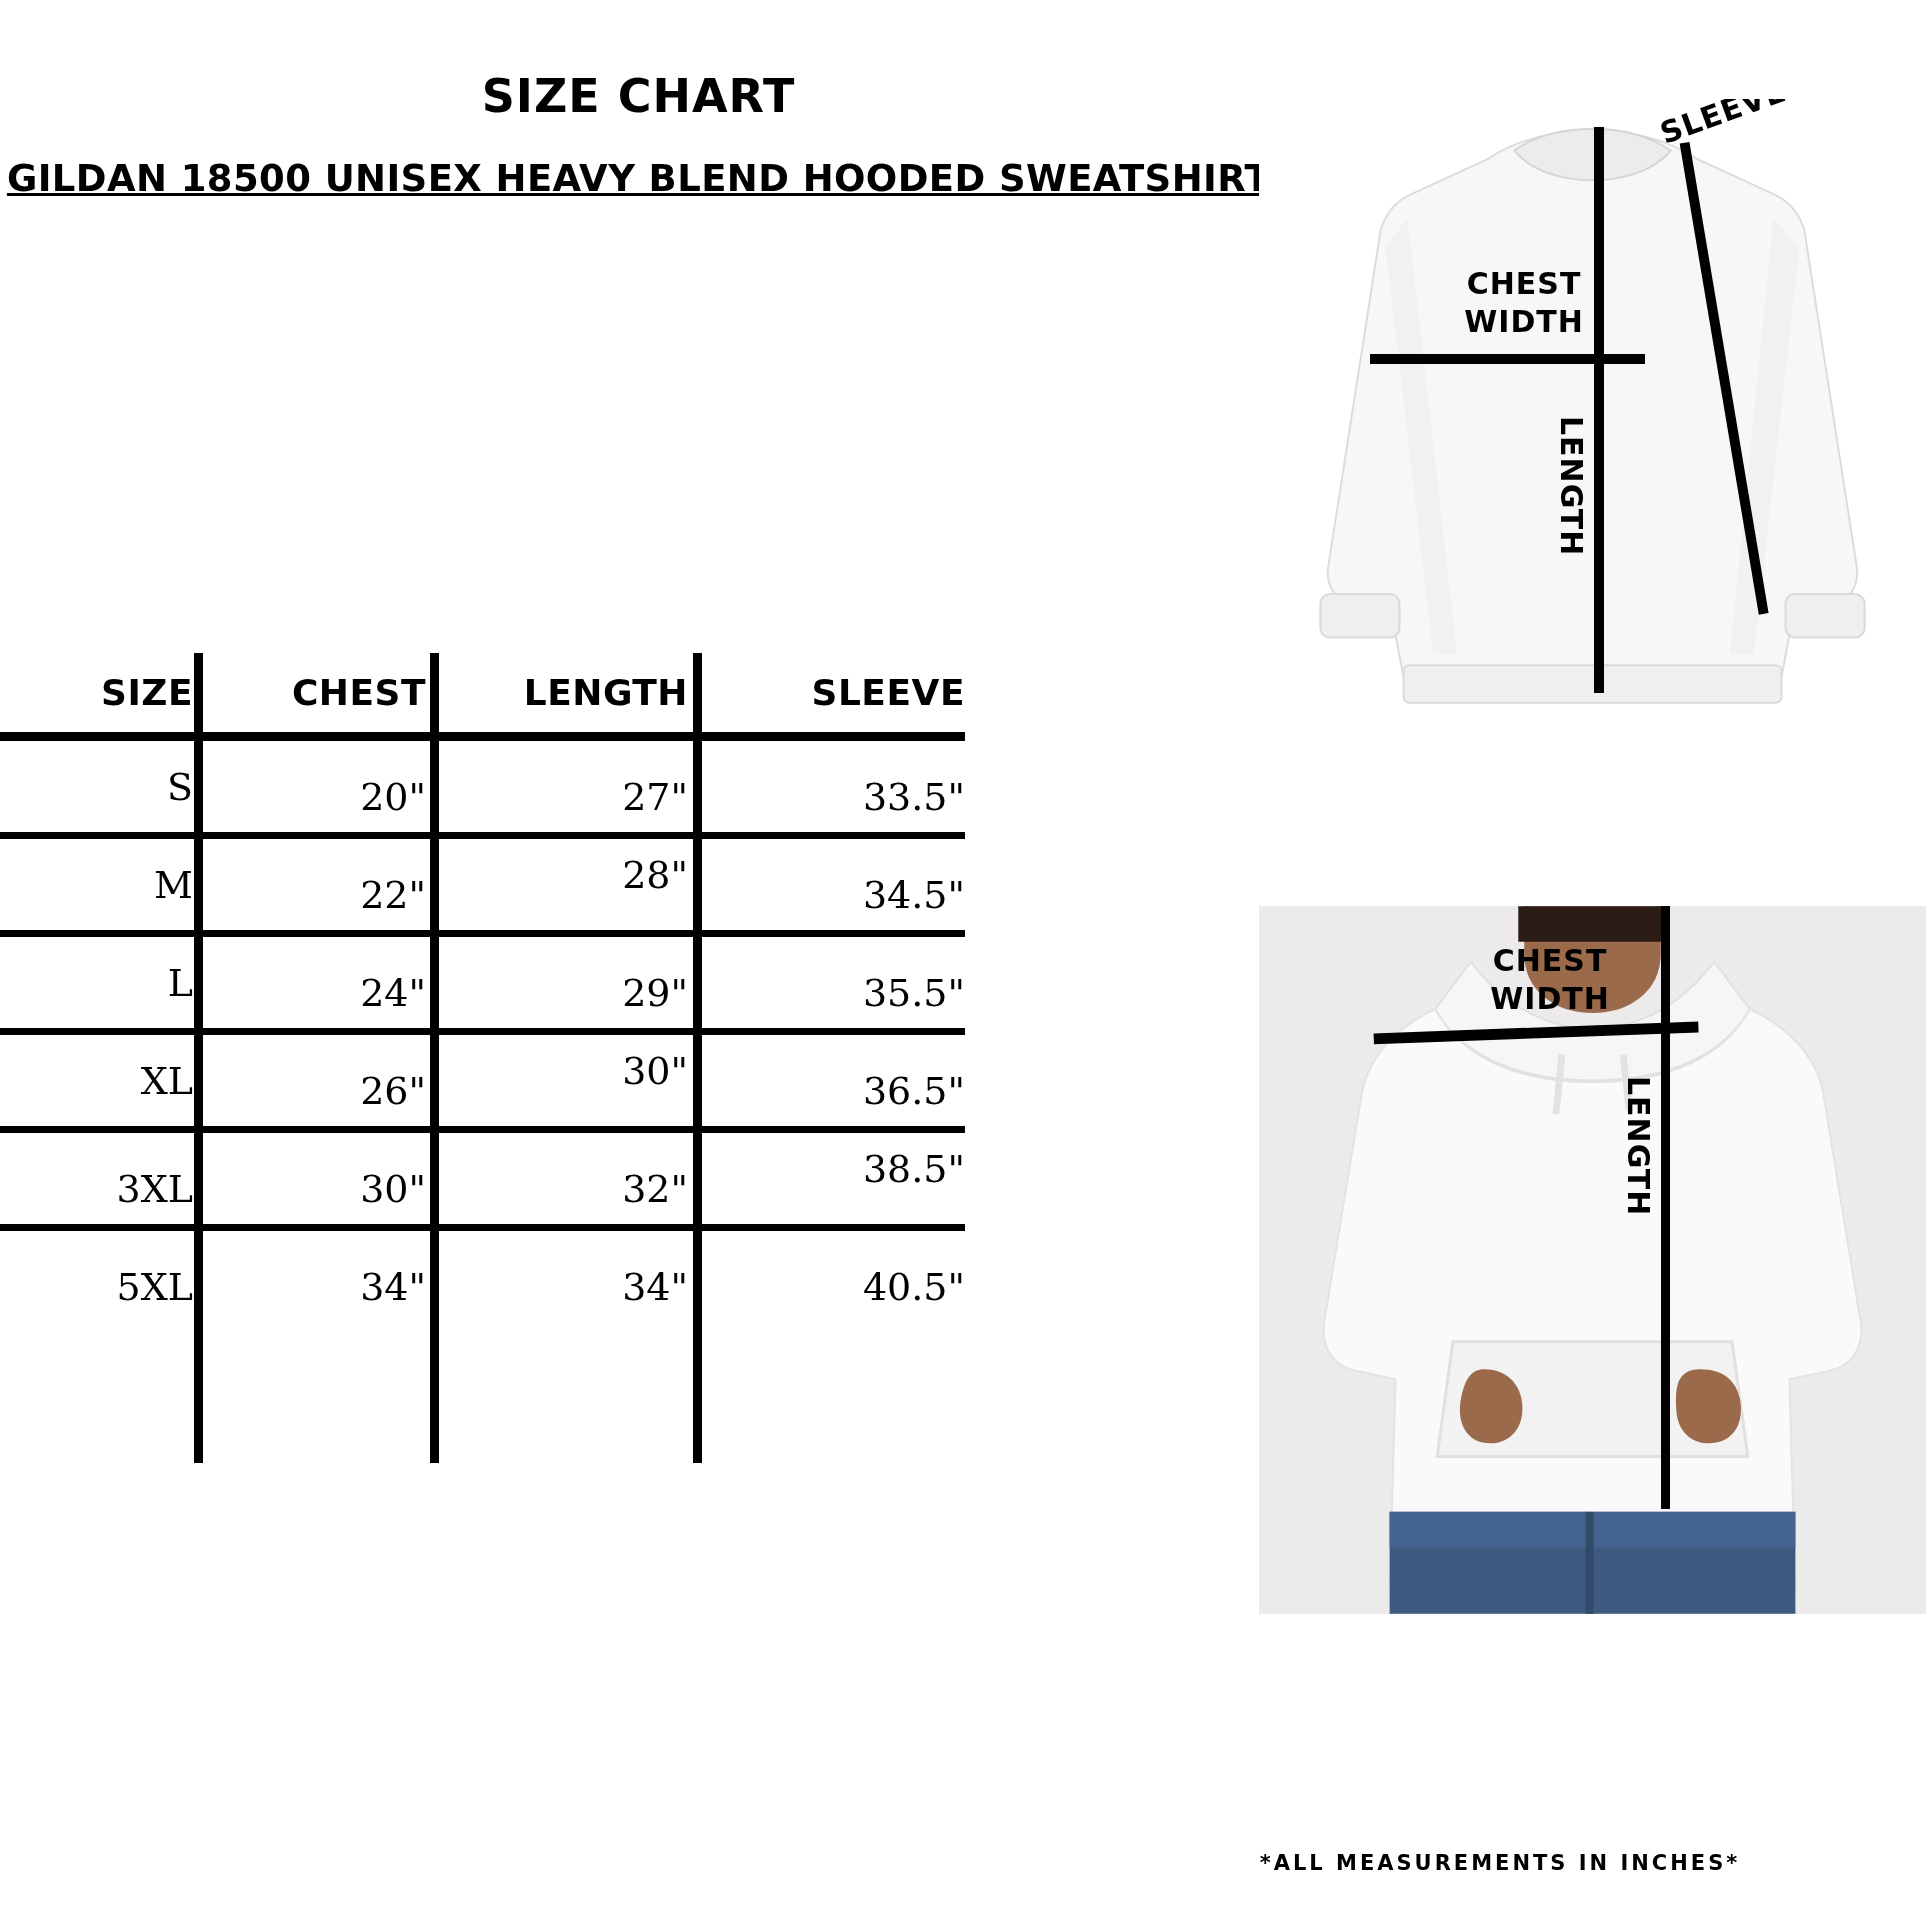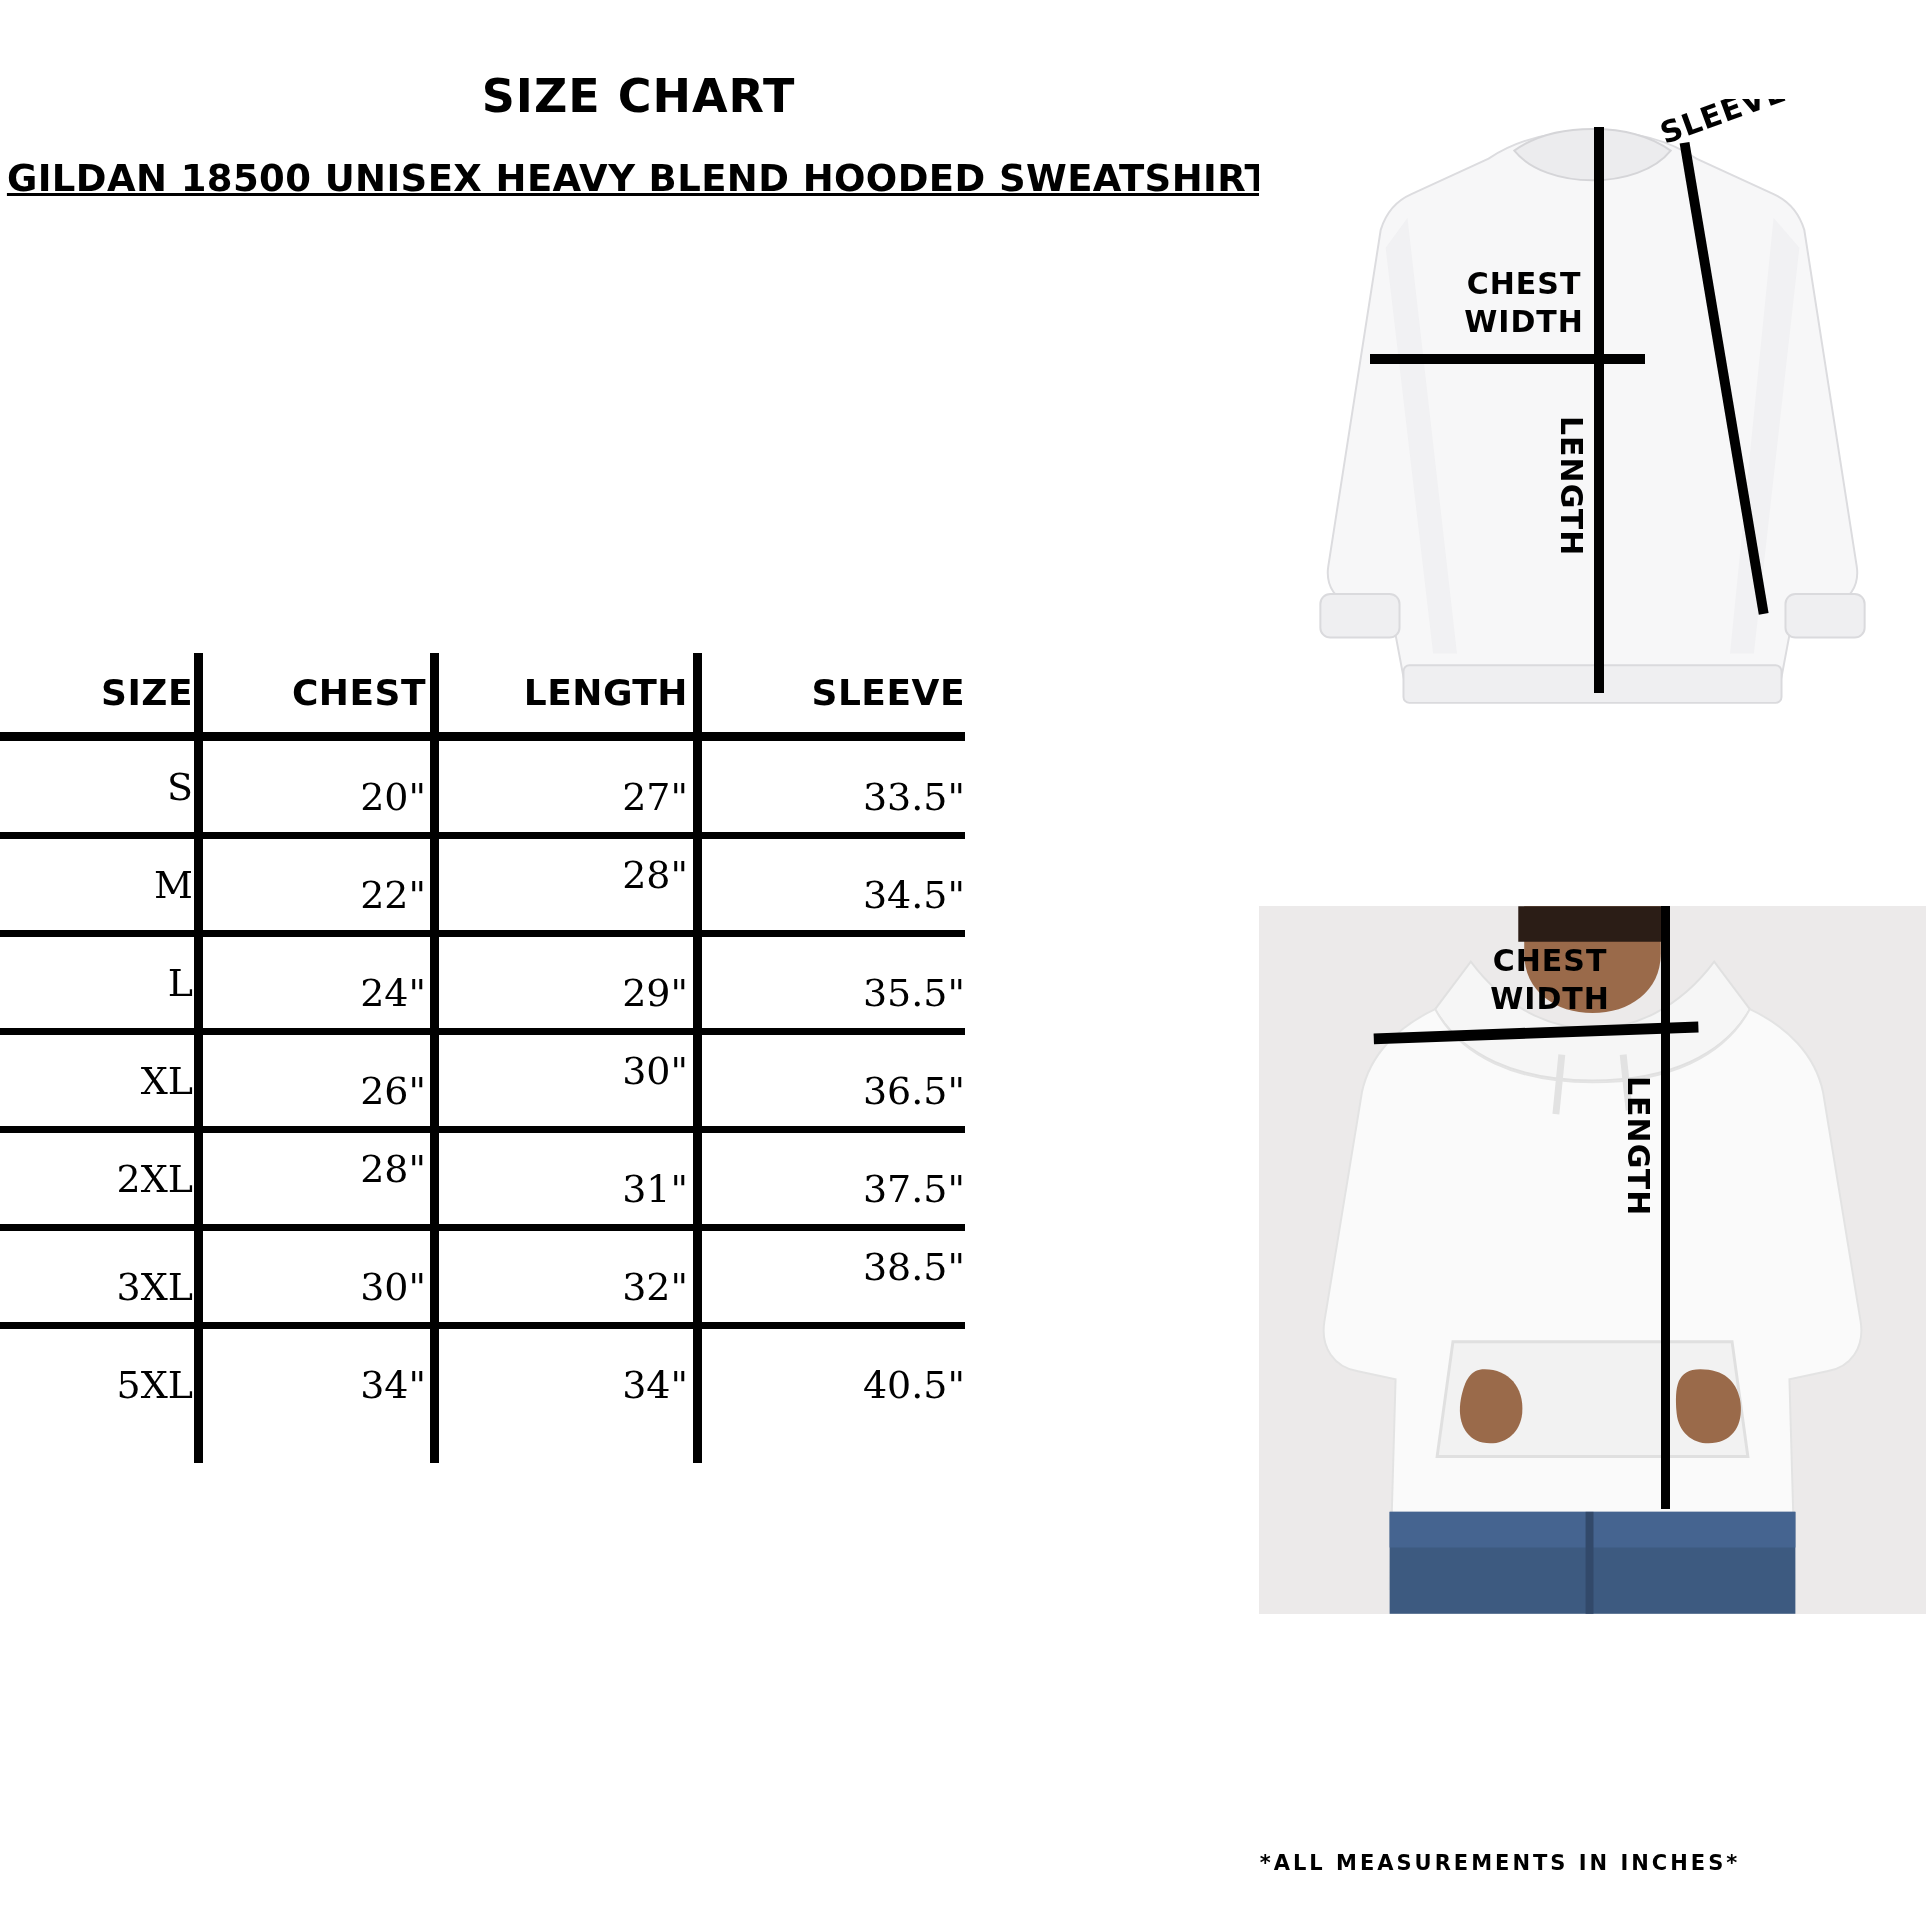--- a/index.html
+++ b/index.html
@@ -193,26 +193,20 @@
         <td>L</td>
         <td><span class="off-down">24"</span></td>
         <td><span class="off-down">29"</span></td>
         <td><span class="off-down">35.5"</span></td>
       </tr>
       <tr>
         <td>XL</td>
         <td><span class="off-down">26"</span></td>
         <td><span class="off-up">30"</span></td>
         <td><span class="off-down">36.5"</span></td>
-      </tr>
-      <tr>
-        <td>2XL</td>
-        <td><span class="off-up">28"</span></td>
-        <td><span class="off-down">31"</span></td>
-        <td><span class="off-down">37.5"</span></td>
       </tr>
       <tr>
         <td><span class="off-down">3XL</span></td>
         <td><span class="off-down">30"</span></td>
         <td><span class="off-down">32"</span></td>
         <td><span class="off-up">38.5"</span></td>
       </tr>
       <tr>
         <td><span class="off-down">5XL</span></td>
         <td><span class="off-down">34"</span></td>

